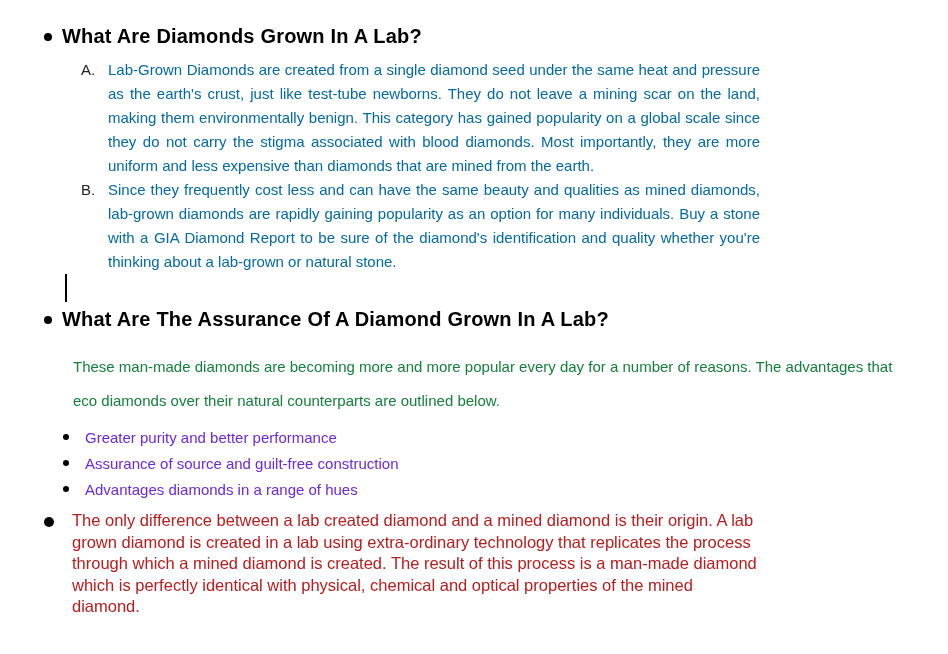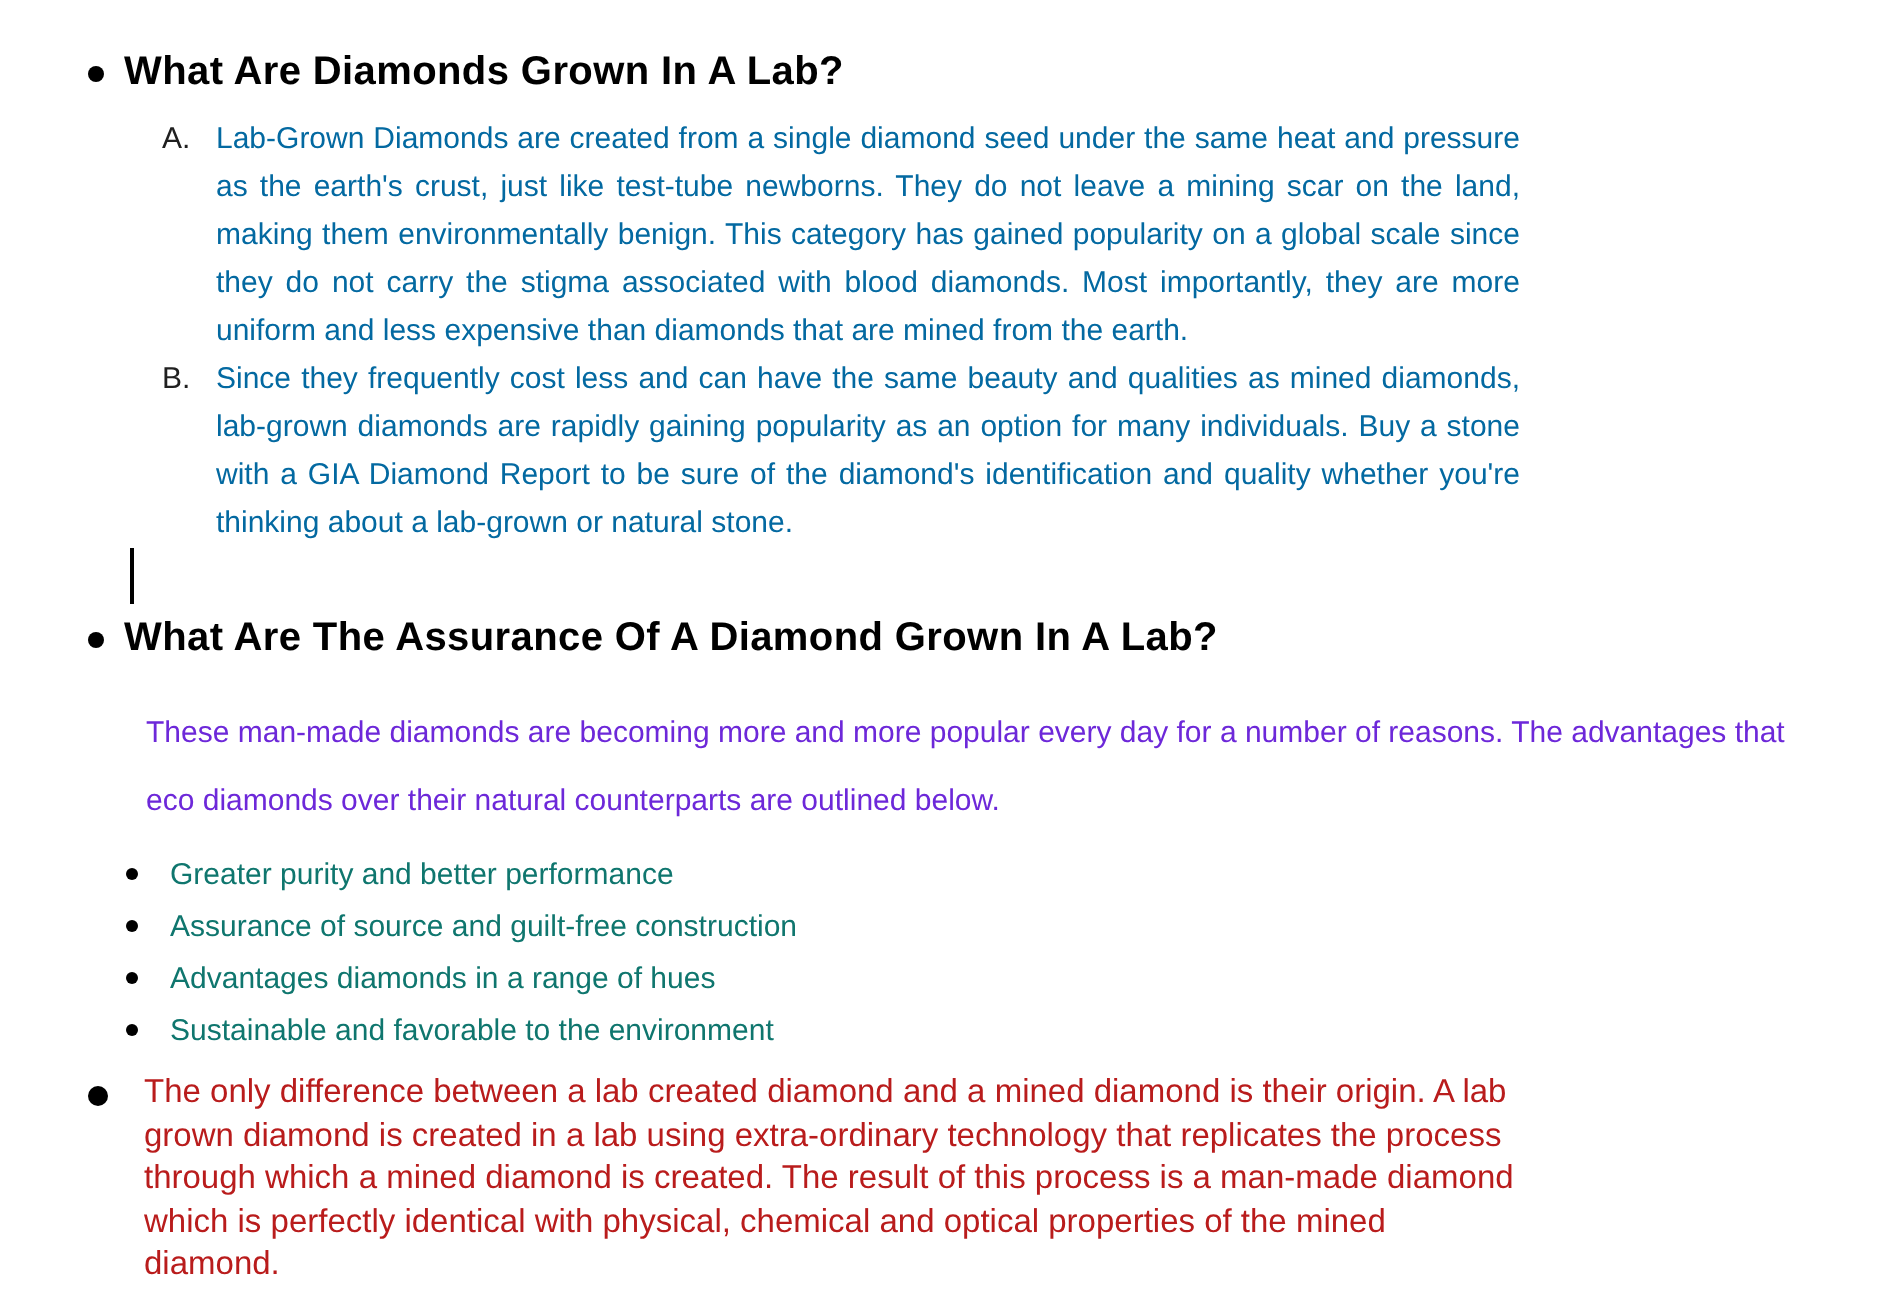--- a/index.html
+++ b/index.html
@@ -73,35 +73,35 @@
     background: #000;
   }
 
   .heading2-row { margin-top: 6px; }
 
   .intro-para {
     margin: 20px 0 0 29px;
     width: 822px;
     font-size: 15px;
     line-height: 34px;
-    color: #6d28d9;
+    color: #15803d;
   }
 
   
   .adv-list {
     list-style: none;
     margin: 6px 0 0 19px;
     padding: 0;
   }
   .adv-item {
     height: 26px;
     display: flex;
     align-items: center;
     font-size: 15px;
-    color: #0f766e;
+    color: #6d28d9;
   }
   .bullet-sm {
     flex: 0 0 auto;
     width: 6px;
     height: 6px;
     margin-right: 16px;
     background: #000;
     border-radius: 50%;
   }
 
@@ -165,24 +165,20 @@
       <span>Greater purity and better performance</span>
     </li>
     <li class="adv-item">
       <span class="bullet-sm"></span>
       <span>Assurance of source and guilt-free construction</span>
     </li>
     <li class="adv-item">
       <span class="bullet-sm"></span>
       <span>Advantages diamonds in a range of hues</span>
     </li>
-    <li class="adv-item">
-      <span class="bullet-sm"></span>
-      <span>Sustainable and favorable to the environment</span>
-    </li>
   </ul>
 
   <div class="note-row">
     <span class="bullet-xl"></span>
     <p class="note-text">The only difference between a lab created diamond and a mined diamond is their origin. A lab grown diamond is created in a lab using extra-ordinary technology that replicates the process through which a mined diamond is created. The result of this process is a man-made diamond which is perfectly identical with physical, chemical and optical properties of the mined diamond.</p>
   </div>
 
 </div>
 
 </body></html>

